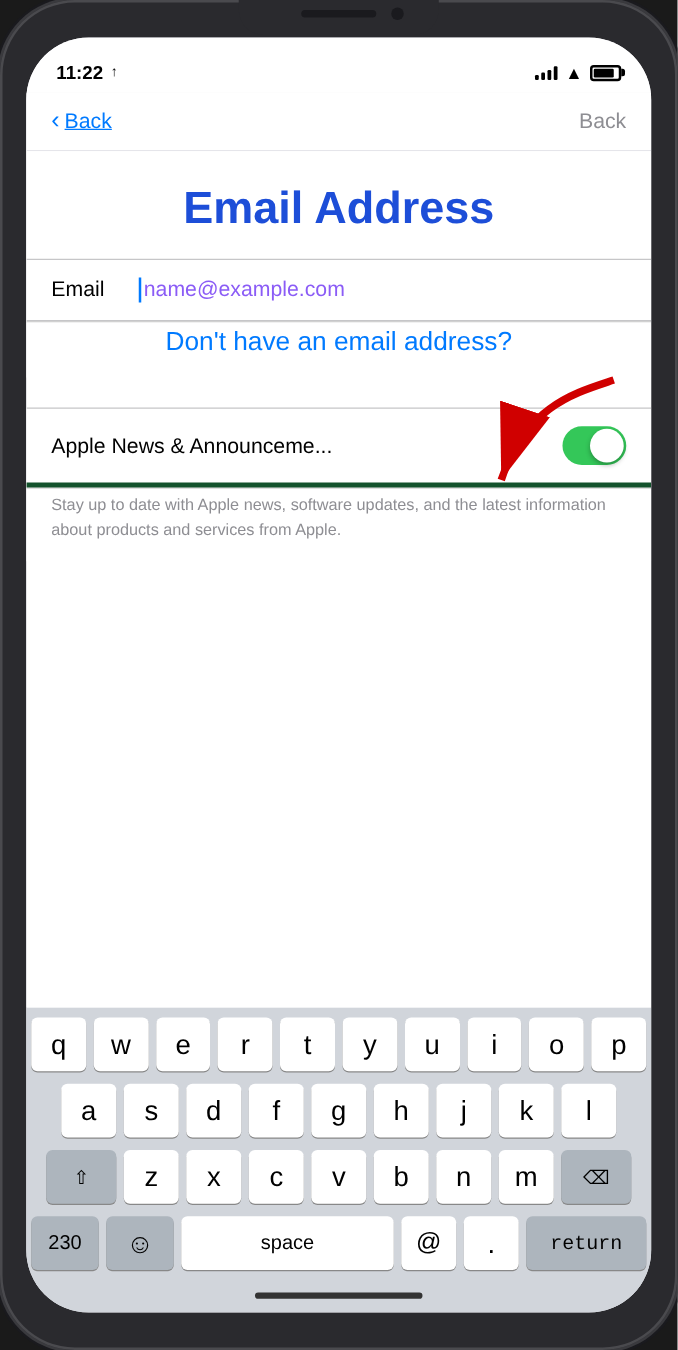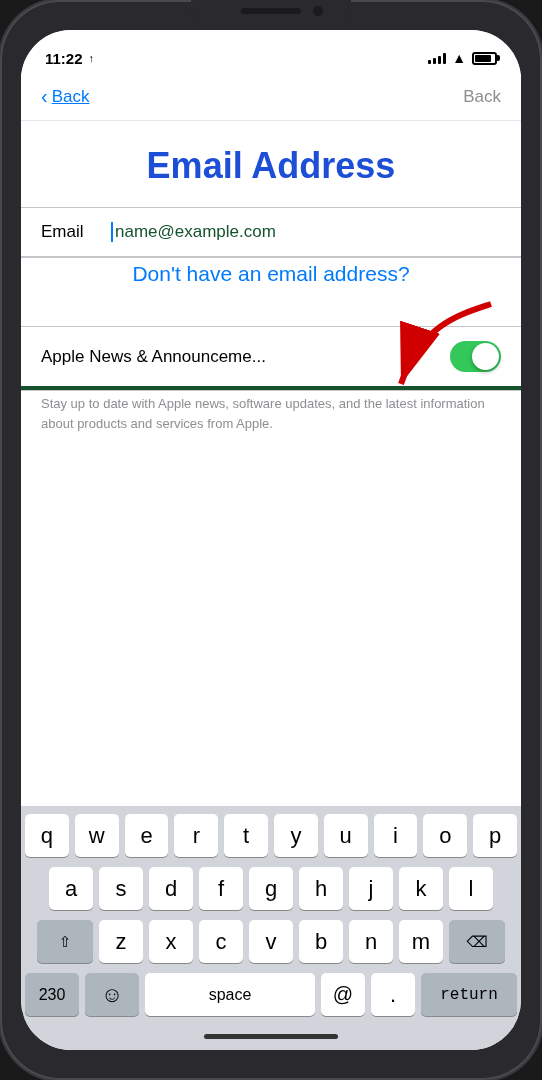--- a/index.html
+++ b/index.html
@@ -488,21 +488,21 @@
         <div class="next-btn">Back</div>
       </div>
 
       <div class="page-title">Email Address</div>
 
       <div class="form-section">
         <div class="form-row">
           <div class="form-label">Email</div>
           <div class="form-input">
             <span class="cursor-line"></span>
-            <span style="color:#14532d; font-size:17px;">name@example.com</span>
+            <span style="color:#8b5cf6; font-size:17px;">name@example.com</span>
           </div>
         </div>
       </div>
 
 
       <div class="dont-have-email">
         <a class="dont-have-email-link">Don't have an email address?</a>
       </div>
 
       <svg class="arrow-svg" viewBox="0 0 150 120">

